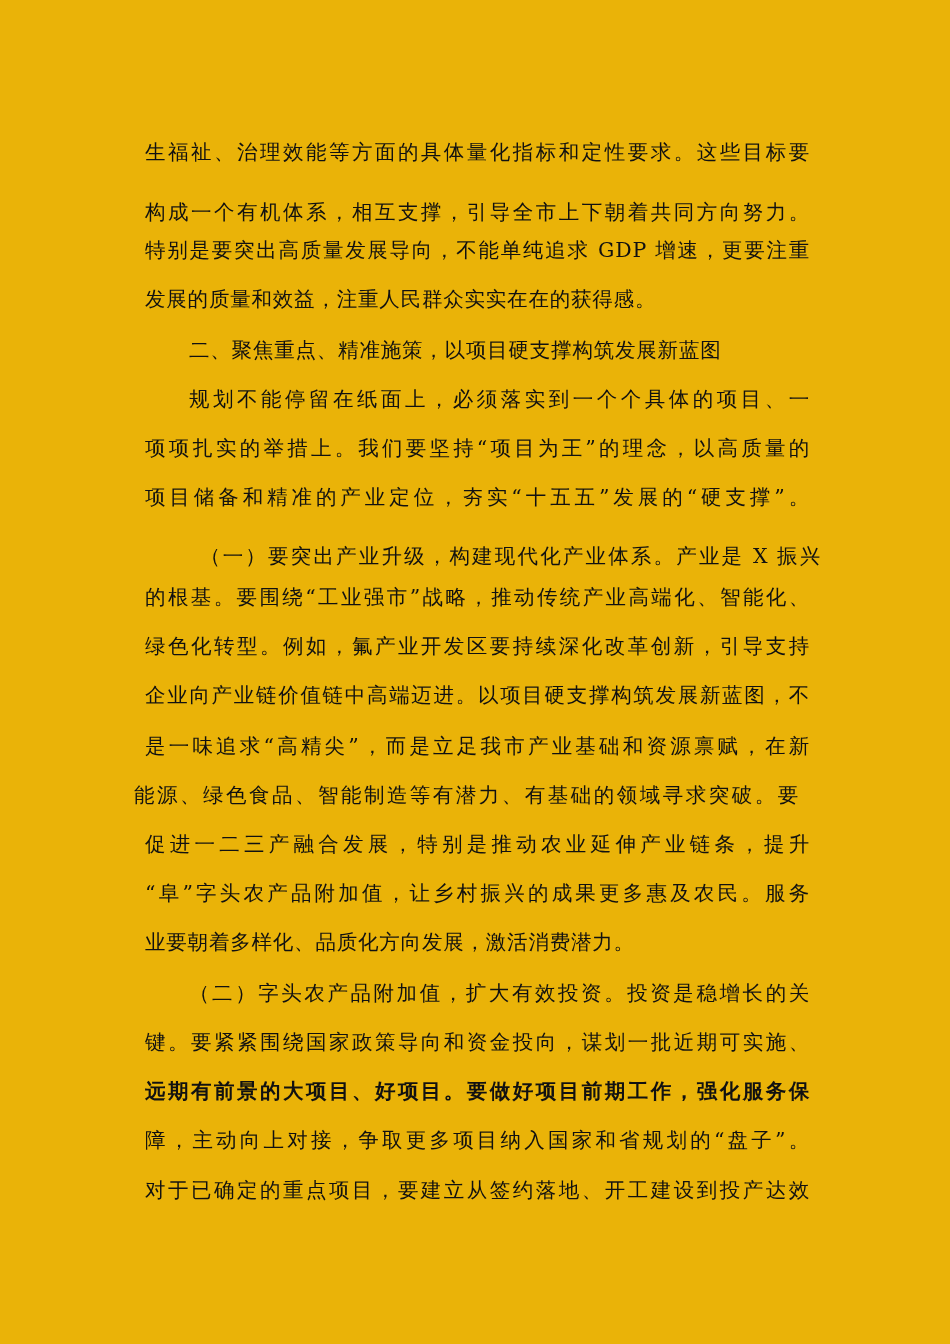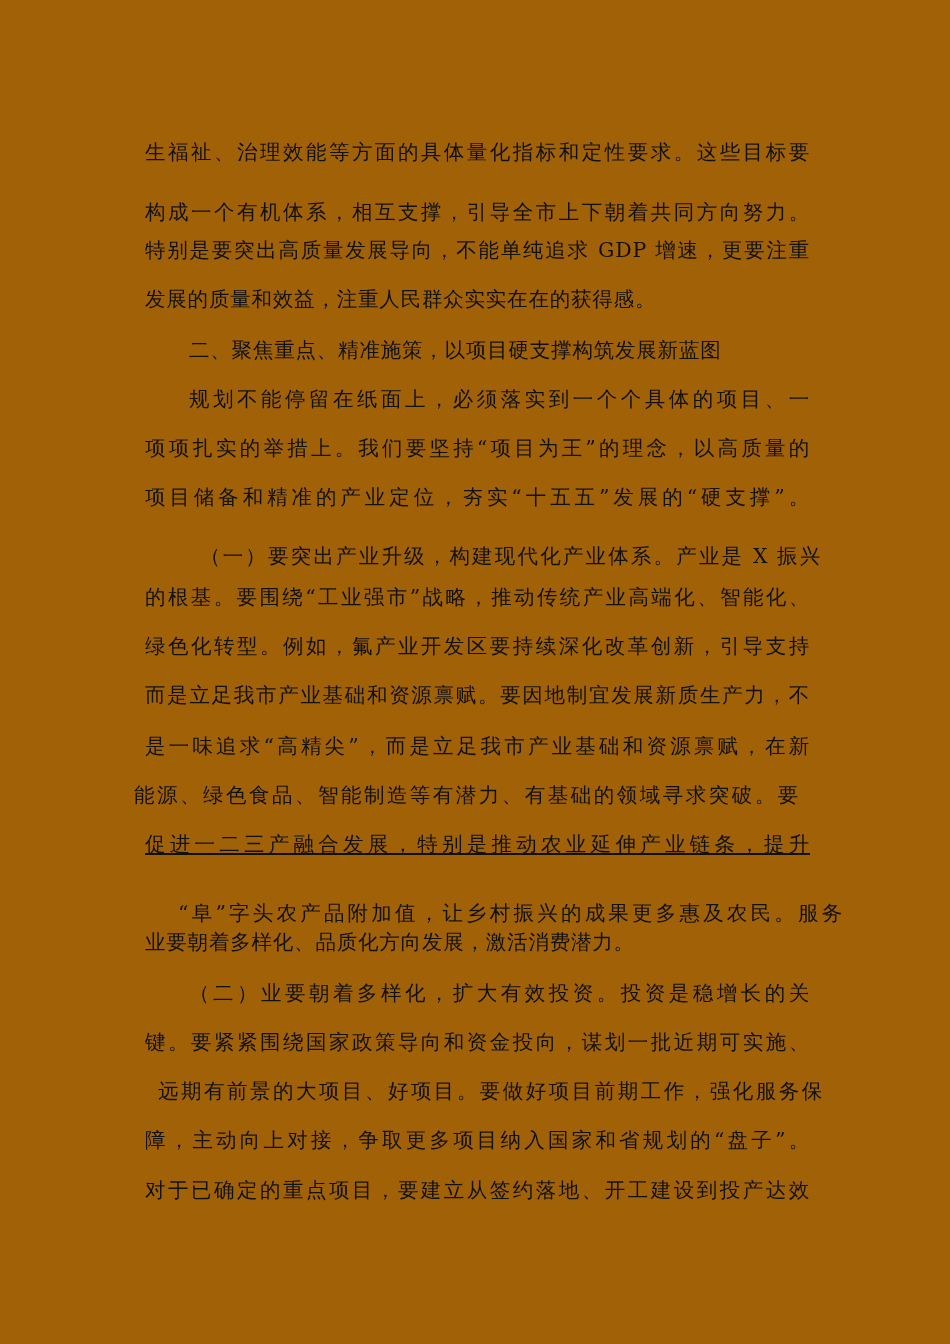--- a/index.html
+++ b/index.html
@@ -14,21 +14,21 @@
       overflow: hidden;
       font-family: "DejaVu Serif", "Liberation Serif", serif;
       color: #111111;
     }
     .page {
       position: absolute;
       left: 0;
       top: 0;
       width: 950px;
       height: 1344px;
-      background: #a16207;
+      background: #eab308;
     }
     .line {
       position: absolute;
       left: 145px;
       width: 665px;
       height: 30px;
       font-size: 20.5px;
       line-height: 30px;
       white-space: nowrap;
       letter-spacing: 0.8px;
@@ -47,25 +47,25 @@
       <div class="line justify" style="top: 186px; left: 145px; width: 665px; margin-top: 11px;">构成一个有机体系，相互支撑，引导全市上下朝着共同方向努力。</div>
       <div class="line justify" style="top: 235px; left: 145px; width: 665px;">特别是要突出高质量发展导向，不能单纯追求 GDP 增速，更要注重</div>
       <div class="line" style="top: 284px; left: 145px; width: 665px;">发展的质量和效益，注重人民群众实实在在的获得感。</div>
       <div class="line" style="top: 335px; left: 189px; width: 621px;">二、聚焦重点、精准施策，以项目硬支撑构筑发展新蓝图</div>
       <div class="line justify" style="top: 384px; left: 189px; width: 621px;">规划不能停留在纸面上，必须落实到一个个具体的项目、一</div>
       <div class="line justify" style="top: 433px; left: 145px; width: 665px;">项项扎实的举措上。我们要坚持“项目为王”的理念，以高质量的</div>
       <div class="line justify" style="top: 482px; left: 145px; width: 665px;">项目储备和精准的产业定位，夯实“十五五”发展的“硬支撑”。</div>
       <div class="line justify" style="top: 533px; left: 200px; width: 621px; margin-top: 8px;">（一）要突出产业升级，构建现代化产业体系。产业是 X 振兴</div>
       <div class="line justify" style="top: 582px; left: 145px; width: 665px;">的根基。要围绕“工业强市”战略，推动传统产业高端化、智能化、</div>
       <div class="line justify" style="top: 631px; left: 145px; width: 665px;">绿色化转型。例如，氟产业开发区要持续深化改革创新，引导支持</div>
-      <div class="line justify" style="top: 680px; left: 145px; width: 665px;">而是立足我市产业基础和资源禀赋。要因地制宜发展新质生产力，不</div>
+      <div class="line justify" style="top: 680px; left: 145px; width: 665px;">企业向产业链价值链中高端迈进。以项目硬支撑构筑发展新蓝图，不</div>
       <div class="line justify" style="top: 731px; left: 145px; width: 665px;">是一味追求“高精尖”，而是立足我市产业基础和资源禀赋，在新</div>
       <div class="line justify" style="top: 780px; left: 134px; width: 665px;">能源、绿色食品、智能制造等有潜力、有基础的领域寻求突破。要</div>
-      <div class="line justify" style="top: 829px; left: 145px; width: 665px; text-decoration: underline;">促进一二三产融合发展，特别是推动农业延伸产业链条，提升</div>
-      <div class="line justify" style="top: 898px; left: 145px; width: 665px; margin-left: 33px;">“阜”字头农产品附加值，让乡村振兴的成果更多惠及农民。服务</div>
+      <div class="line justify" style="top: 829px; left: 145px; width: 665px;">促进一二三产融合发展，特别是推动农业延伸产业链条，提升</div>
+      <div class="line justify" style="top: 878px; left: 145px; width: 665px;">“阜”字头农产品附加值，让乡村振兴的成果更多惠及农民。服务</div>
       <div class="line" style="top: 927px; left: 145px; width: 665px;">业要朝着多样化、品质化方向发展，激活消费潜力。</div>
-      <div class="line justify" style="top: 978px; left: 189px; width: 621px;">（二）业要朝着多样化，扩大有效投资。投资是稳增长的关</div>
+      <div class="line justify" style="top: 978px; left: 189px; width: 621px;">（二）字头农产品附加值，扩大有效投资。投资是稳增长的关</div>
       <div class="line justify" style="top: 1027px; left: 145px; width: 665px; font-family: Liberation Serif, serif;">键。要紧紧围绕国家政策导向和资金投向，谋划一批近期可实施、</div>
-      <div class="line justify" style="top: 1076px; left: 158px; width: 665px;">远期有前景的大项目、好项目。要做好项目前期工作，强化服务保</div>
+      <div class="line justify" style="top: 1076px; left: 145px; width: 665px; font-weight: bold;">远期有前景的大项目、好项目。要做好项目前期工作，强化服务保</div>
       <div class="line justify" style="top: 1125px; left: 145px; width: 665px;">障，主动向上对接，争取更多项目纳入国家和省规划的“盘子”。</div>
       <div class="line justify" style="top: 1175px; left: 145px; width: 665px;">对于已确定的重点项目，要建立从签约落地、开工建设到投产达效</div>
     </div>
 </div>
 
 </body></html>

